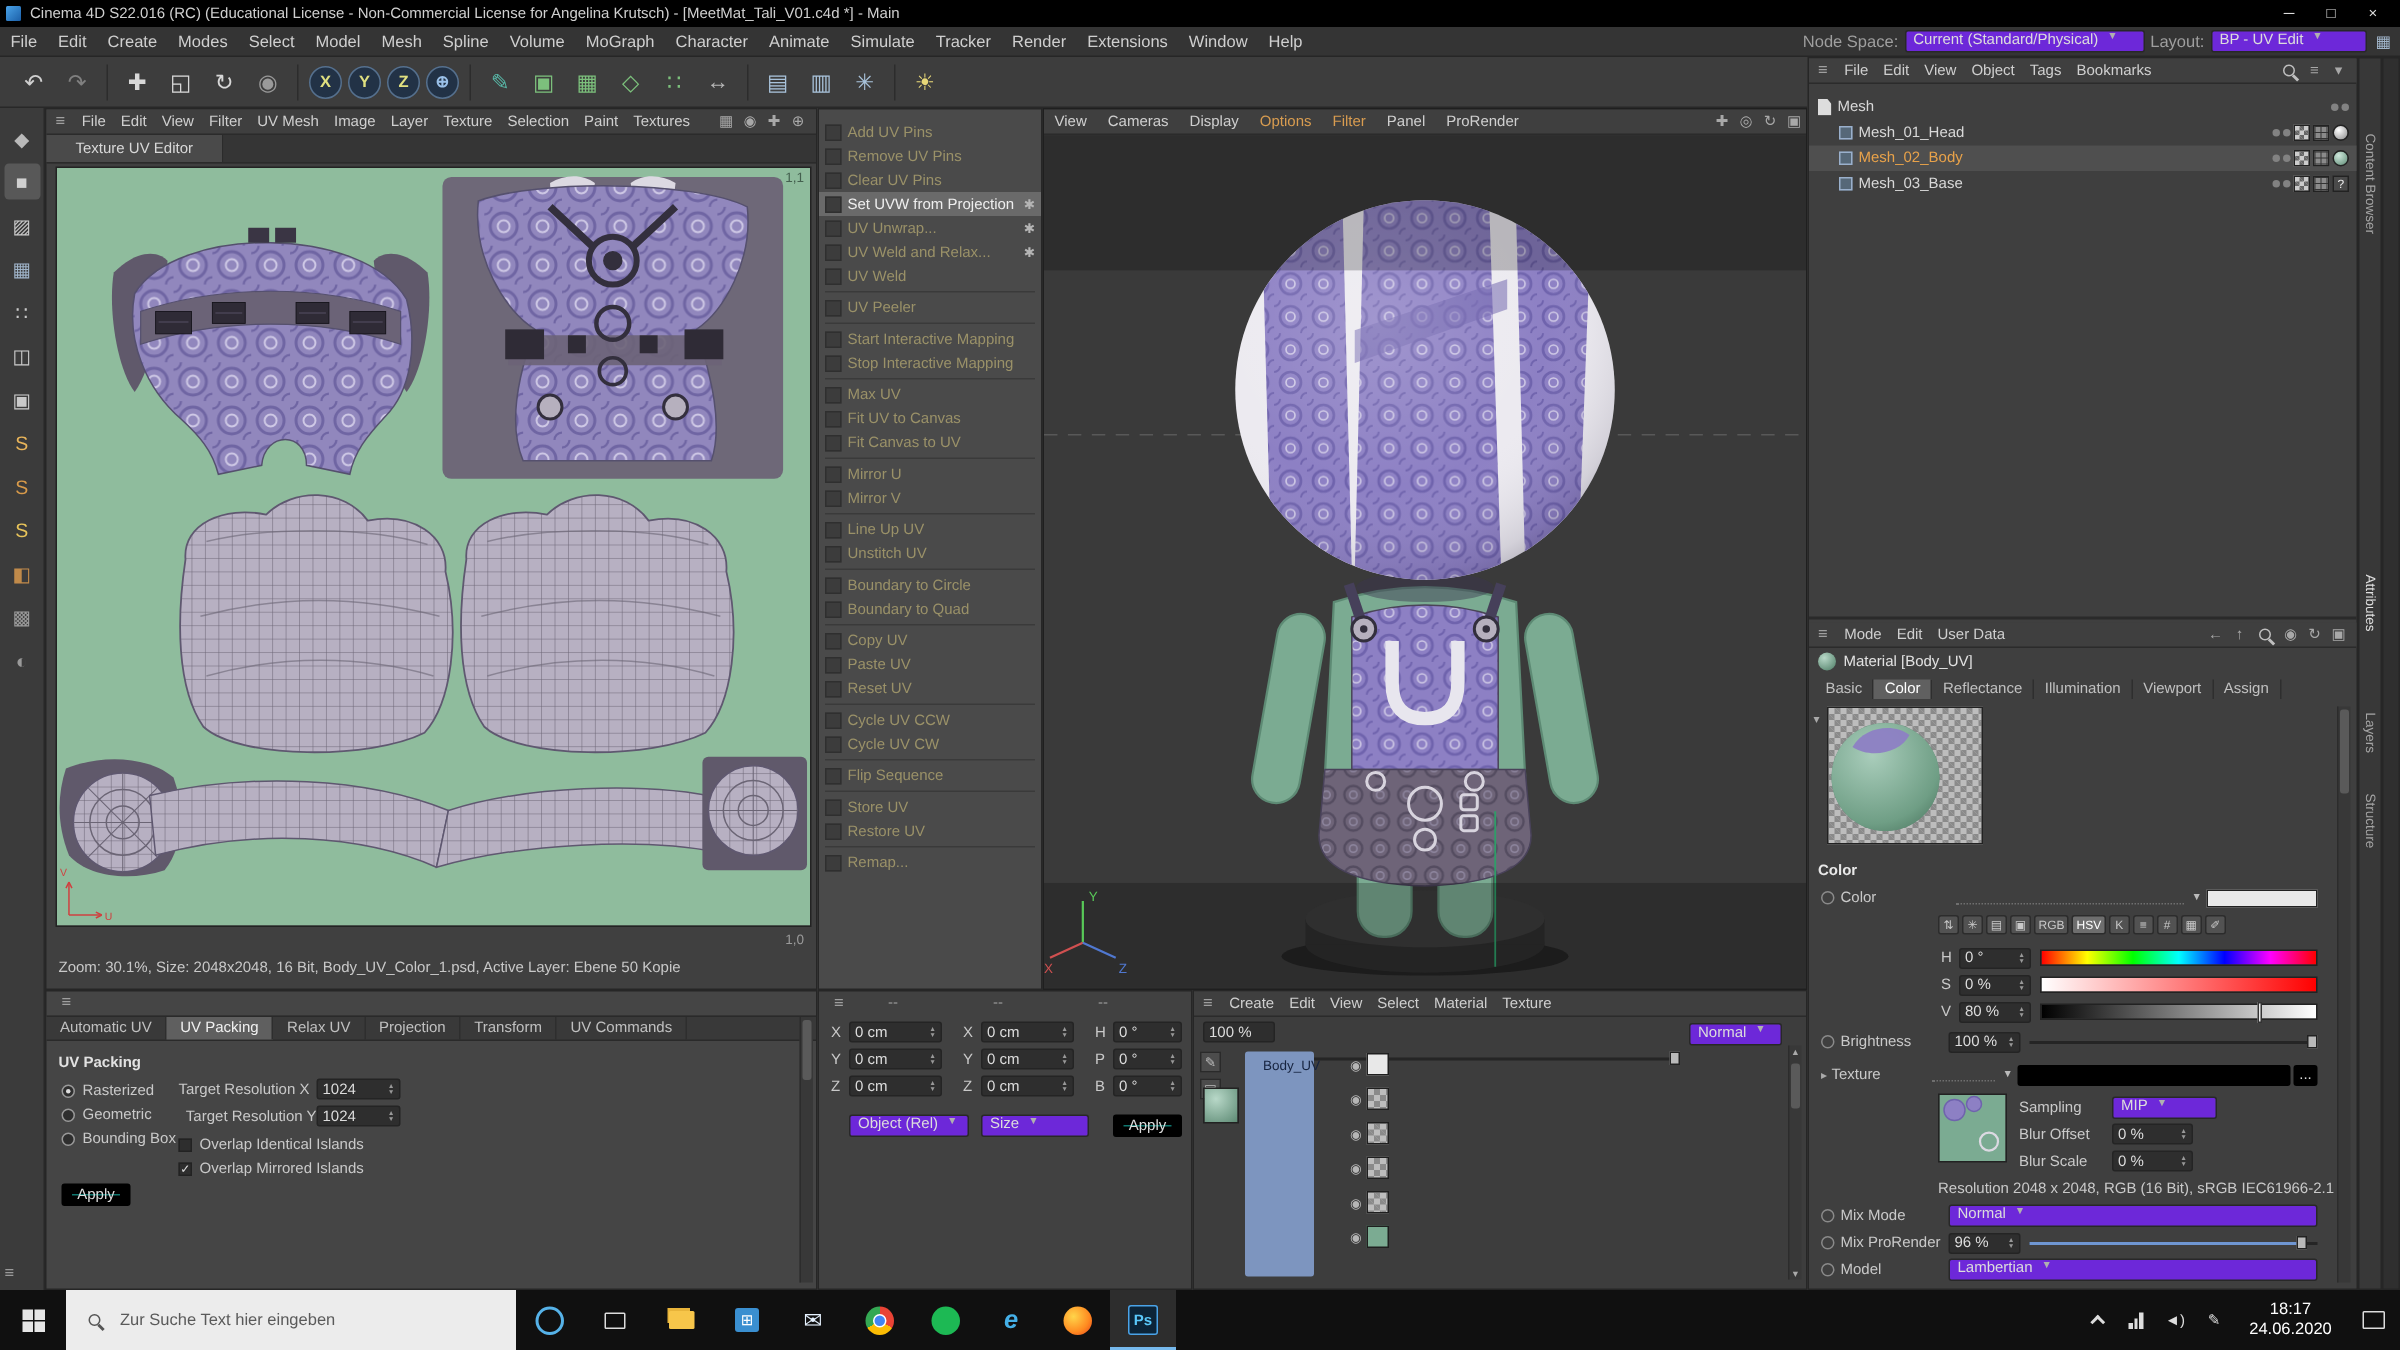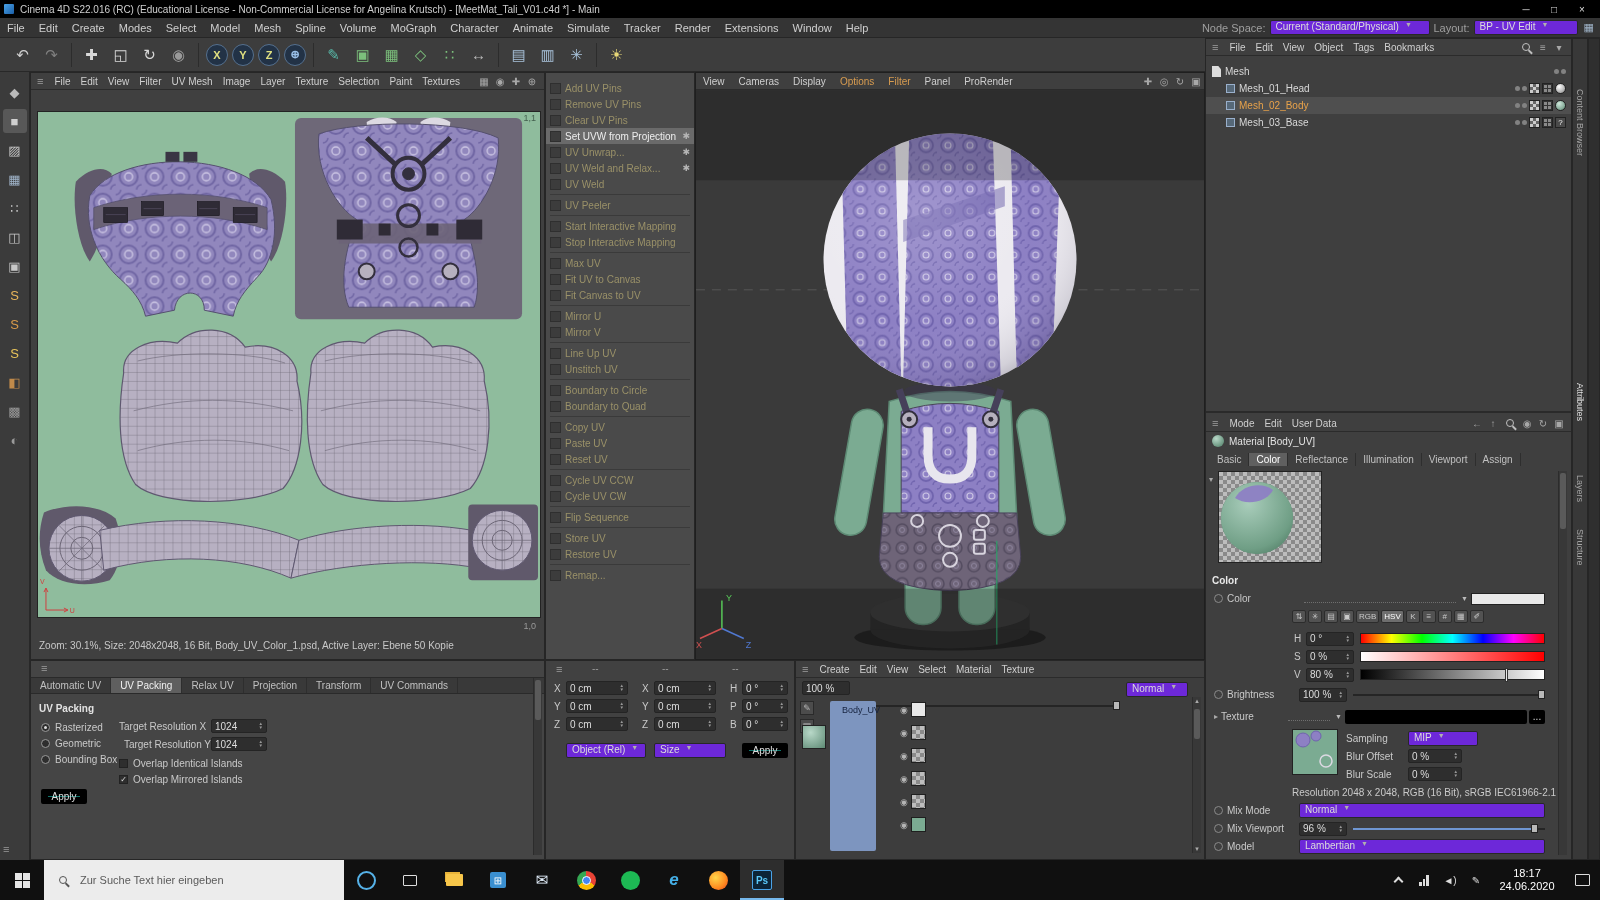--- a/index.html
+++ b/index.html
@@ -263,20 +263,23 @@
           <span class="mi">Selection</span>
           <span class="mi">Paint</span>
           <span class="mi">Textures</span>
         </div>
       <div id="uv-right-icons" style="margin-left:auto;display:flex;padding-right:4px">
           <span class="pic">▦</span>
           <span class="pic">◉</span>
           <span class="pic">✚</span>
           <span class="pic">⊕</span>
         </div>
+    </div>
+    <div id="uvtab-row">
+      <div id="uvtab">Texture UV Editor</div>
     </div>
     <div id="uvcanvas-wrap">
       <svg width="502" height="505" viewBox="0 0 504 507">
         <defs>
           <pattern id="pSwirl" width="26" height="26" patternUnits="userSpaceOnUse">
             <rect width="26" height="26" fill="#9187bd"></rect>
             <circle cx="13" cy="13" r="9" fill="none" stroke="#6f65a3" stroke-width="2"></circle>
             <circle cx="13" cy="13" r="4" fill="none" stroke="#cfc9e6" stroke-width="1.3"></circle>
             <circle cx="0" cy="0" r="5" fill="none" stroke="#6f65a3" stroke-width="1.5"></circle>
             <circle cx="26" cy="26" r="5" fill="none" stroke="#6f65a3" stroke-width="1.5"></circle>
@@ -1042,21 +1045,21 @@
     <div class="arow" style="top:764px">
       <span class="ring"></span>
       <span class="alabel">Mix Mode</span>
       <div class="drop" style="flex:1">
         <span>Normal</span>
           <span class="arr">▼</span>
       </div>
     </div>
     <div class="arow" style="top:782px">
       <span class="ring"></span>
-      <span class="alabel">Mix Viewport</span>
+      <span class="alabel">Mix ProRender</span>
       <div class="nf" style="width:48px;margin-right:6px">
         <span>96 %</span>
         <span class="spin">
             <span>▲</span>
             <span>▼</span>
           </span>
       </div>
       <div class="slider">
         <div class="groove"></div>
           <div class="fill" id="strength-fill" style="width: 96%;"></div>

